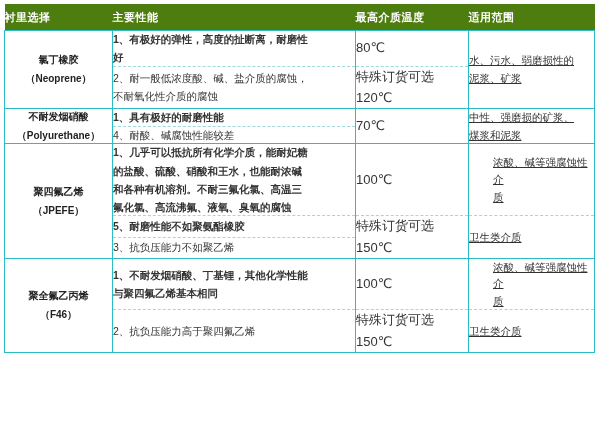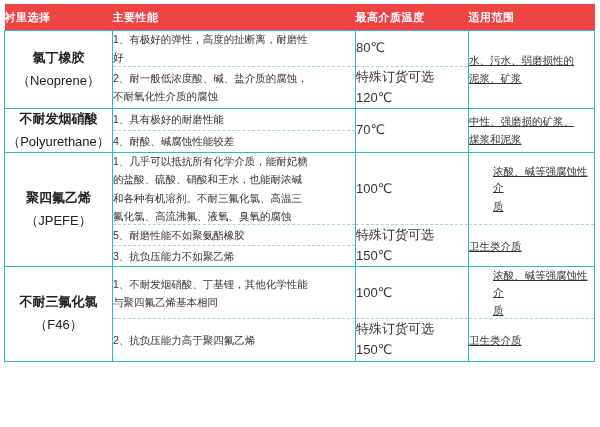--- a/index.html
+++ b/index.html
@@ -30,21 +30,21 @@
     vertical-align: middle;
     padding: 0;
   }
   
   col.c1 { width: 108px; }
   col.c2 { width: 243px; }
   col.c3 { width: 113px; }
   col.c4 { width: 126px; }
 
   thead th {
-    background: #ef4444;
+    background: #4d7c0f;
     color: #ffffff;
     font-weight: bold;
     font-size: 11px;
     height: 26px;
     text-align: left;
     padding-left: 10px;
     letter-spacing: 0.5px;
     border: none;
   }
   thead th.first { border-top-left-radius: 0; }
@@ -59,32 +59,33 @@
     border-left: 1px solid #2bbcc4;
   }
   tbody tr.first-row td {
     border-top: 1px solid #2bbcc4;
   }
 
   td.material {
     text-align: center;
     font-weight: bold;
     color: #222;
-    font-size: 13px;
+    font-size: 10px;
     padding: 4px 2px;
   }
-  td.material .l2 { display: block; margin-top: 3px; font-weight: normal; }
+  td.material .l2 { display: block; margin-top: 3px; font-weight: bold; }
 
   td.perf {
     padding: 6px 10px 6px 10px;
     color: #333;
     font-size: 10.5px;
   }
   td.perf.dashed-bottom {
     border-bottom: 1px dashed #9ed9dd;
+    font-weight: bold;
   }
   td.perf p { margin: 0; }
   td.perf p + p { margin-top: 2px; }
 
   td.temp {
     text-align: left;
     color: #333;
     font-size: 13px;
     padding: 4px 4px;
   }
@@ -210,21 +211,21 @@
         </td>
       </tr>
       <tr>
         <td class="perf">
           <p>3、抗负压能力不如聚乙烯</p>
         </td>
       </tr>
 
       <tr>
         <td class="material col-left" rowspan="2">
-          <span>不耐三氟化氯</span>
+          <span>聚全氟乙丙烯</span>
           <span class="l2">（F46）</span>
         </td>
         <td class="perf dashed-bottom">
           <p>1、不耐发烟硝酸、丁基锂，其他化学性能</p>
           <p>与聚四氟乙烯基本相同</p>
         </td>
         <td class="temp dashed-bottom">
           <span class="line">100℃</span>
         </td>
         <td class="scope dashed-bottom">

